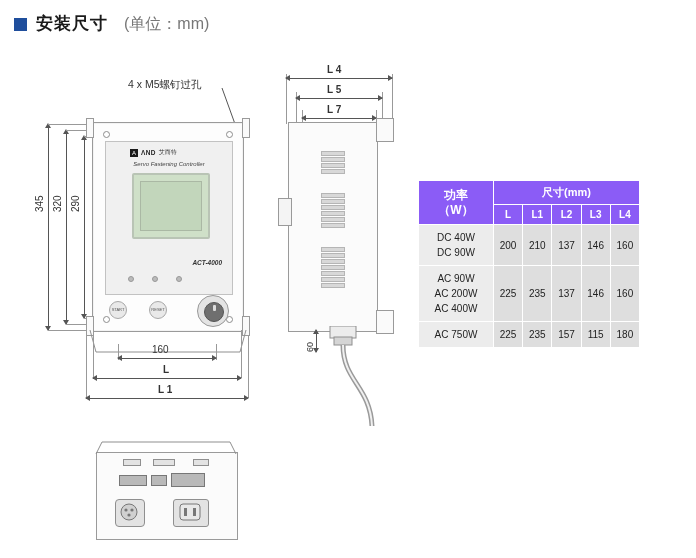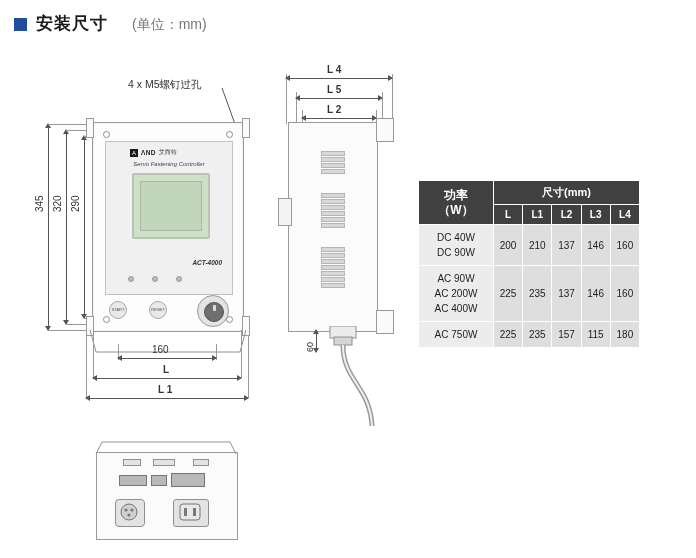--- a/index.html
+++ b/index.html
@@ -37,23 +37,23 @@
     position: relative;
     top: 2px;
   }
   .header-title {
     font-size: 17px;
     font-weight: bold;
     color: #1a1a1a;
     letter-spacing: 1px;
   }
   .header-sub {
-    font-size: 14px;
+    font-size: 16px;
     color: #777;
-    margin-left: 24px;
+    margin-left: 16px;
     text-align: right;
   }
 
   
   .lbl {
     position: absolute;
     font-size: 10px;
     color: #333;
     white-space: nowrap;
   }
@@ -297,21 +297,21 @@
     width: 222px;
     font-size: 10px;
     color: #222;
   }
   table.spec th, table.spec td {
     border: 1px solid #ffffff;
     text-align: center;
     vertical-align: middle;
   }
   table.spec thead th {
-    background: #404040;
+    background: #8b5cf6;
     color: #ffffff;
     font-weight: bold;
     padding: 4px 2px;
     font-size: 10px;
   }
   table.spec thead th.power {
     width: 70px;
     font-size: 12px;
     line-height: 1.25;
   }
@@ -456,21 +456,21 @@
   <div class="dim-line-h" style="left:296px; top:98px; width:86px;"></div>
   <div class="arrow arr-l" style="left:295px; top:95px;"></div>
   <div class="arrow arr-r" style="left:378px; top:95px;"></div>
   <div class="lbl lbl-b" style="left:327px; top:84px;">L 5</div>
 
   <div class="ext-line-v" style="left:302px; top:110px; height:16px;"></div>
   <div class="ext-line-v" style="left:376px; top:110px; height:16px;"></div>
   <div class="dim-line-h" style="left:302px; top:118px; width:74px;"></div>
   <div class="arrow arr-l" style="left:301px; top:115px;"></div>
   <div class="arrow arr-r" style="left:372px; top:115px;"></div>
-  <div class="lbl lbl-b" style="left:327px; top:104px;">L 2</div>
+  <div class="lbl lbl-b" style="left:327px; top:104px;">L 7</div>
 
   <div class="side-body">
     <div class="vent" style="left:32px; top:28px;"></div>
     <div class="vent" style="left:32px; top:34px;"></div>
     <div class="vent" style="left:32px; top:40px;"></div>
     <div class="vent" style="left:32px; top:46px;"></div>
 
     <div class="vent" style="left:32px; top:70px;"></div>
     <div class="vent" style="left:32px; top:76px;"></div>
     <div class="vent" style="left:32px; top:82px;"></div>

